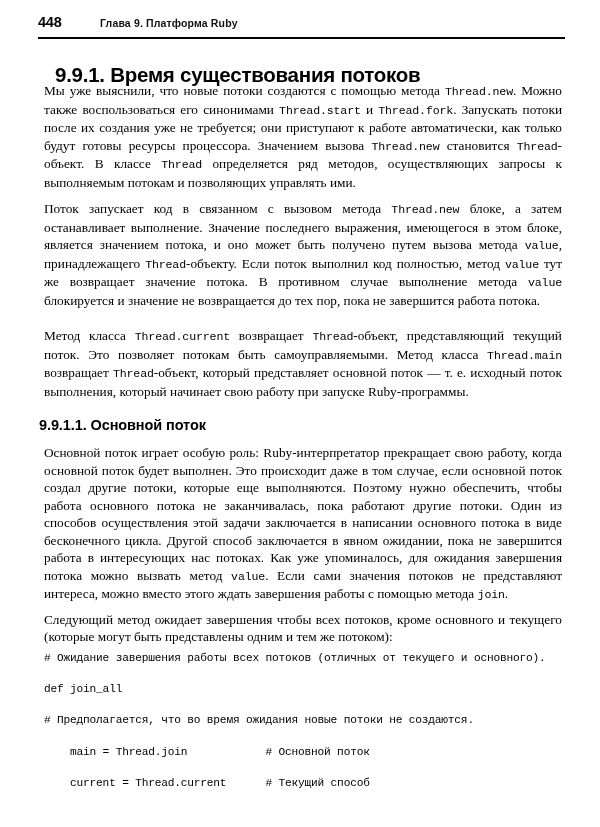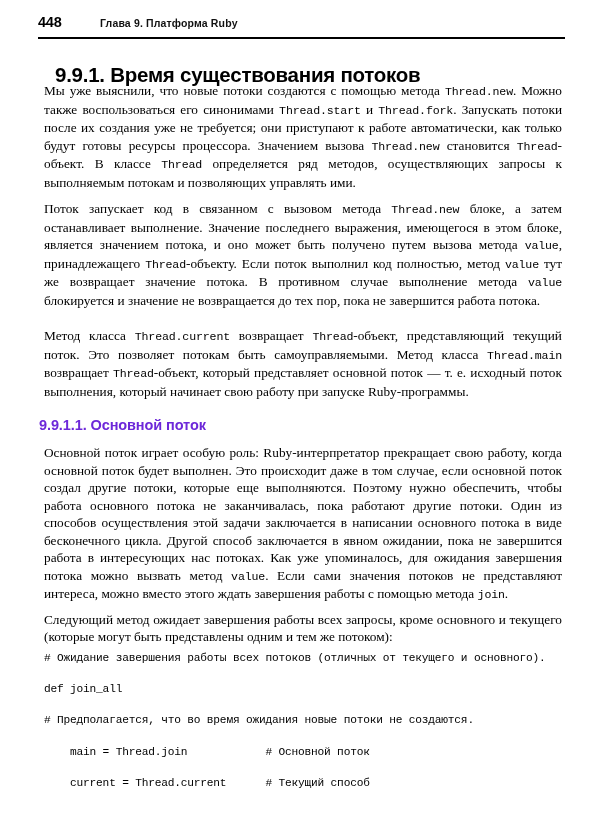--- a/index.html
+++ b/index.html
@@ -76,21 +76,21 @@
   }
   .h2 {
     position: absolute;
     left: 39px;
     top: 418px;
     font-family: "Liberation Sans", sans-serif;
     font-weight: bold;
     font-size: 14.5px;
     letter-spacing: -0.1px;
     line-height: 1.1;
-    color: #6d28d9;
+    color: #000000;
     margin: 0;
   }
 
   
   .body-col {
     position: absolute;
     left: 44px;
     width: 518px;
   }
   .para {
@@ -156,21 +156,21 @@
   </div>
 
   <div class="body-col" id="block-c">
     <p class="para"><span>Метод класса </span><span class="mono">Thread.current</span><span> возвращает </span><span class="mono">Thread</span><span>-объект, представляющий текущий поток. Это позволяет потокам быть самоуправляемыми. Метод класса </span><span class="mono">Thread.main</span><span> возвращает </span><span class="mono">Thread</span><span>-объект, который представляет основной поток — т. е. исходный поток выполнения, который начинает свою работу при запуске Ruby-программы.</span></p>
   </div>
 
   <h2 class="h2">9.9.1.1. Основной поток</h2>
 
   <div class="body-col" id="block-d">
     <p class="para"><span>Основной поток играет особую роль: Ruby-интерпретатор прекращает свою работу, когда основной поток будет выполнен. Это происходит даже в том случае, если основной поток создал другие потоки, которые еще выполняются. Поэтому нужно обеспечить, чтобы работа основного потока не заканчивалась, пока работают другие потоки. Один из способов осуществления этой задачи заключается в написании основного потока в виде бесконечного цикла. Другой способ заключается в явном ожидании, пока не завершится работа в интересующих нас потоках. Как уже упоминалось, для ожидания завершения потока можно вызвать метод </span><span class="mono">value</span><span>. Если сами значения потоков не представляют интереса, можно вместо этого ждать завершения работы с помощью метода </span><span class="mono">join</span><span>.</span></p>
-    <p class="para"><span>Следующий метод ожидает завершения работы всех запросы, кроме основного и текущего (которые могут быть представлены одним и тем же потоком):</span></p>
+    <p class="para"><span>Следующий метод ожидает завершения чтобы всех потоков, кроме основного и текущего (которые могут быть представлены одним и тем же потоком):</span></p>
   </div>
 
   <pre class="code-block"><span class="code-line"># Ожидание завершения работы всех потоков (отличных от текущего и основного).</span>
 <span class="code-line">def join_all</span>
 <span class="code-line"># Предполагается, что во время ожидания новые потоки не создаются.</span>
 <span class="code-line">    main = Thread.join            # Основной поток</span>
 <span class="code-line">    current = Thread.current      # Текущий способ</span>
 
 
 </pre>

